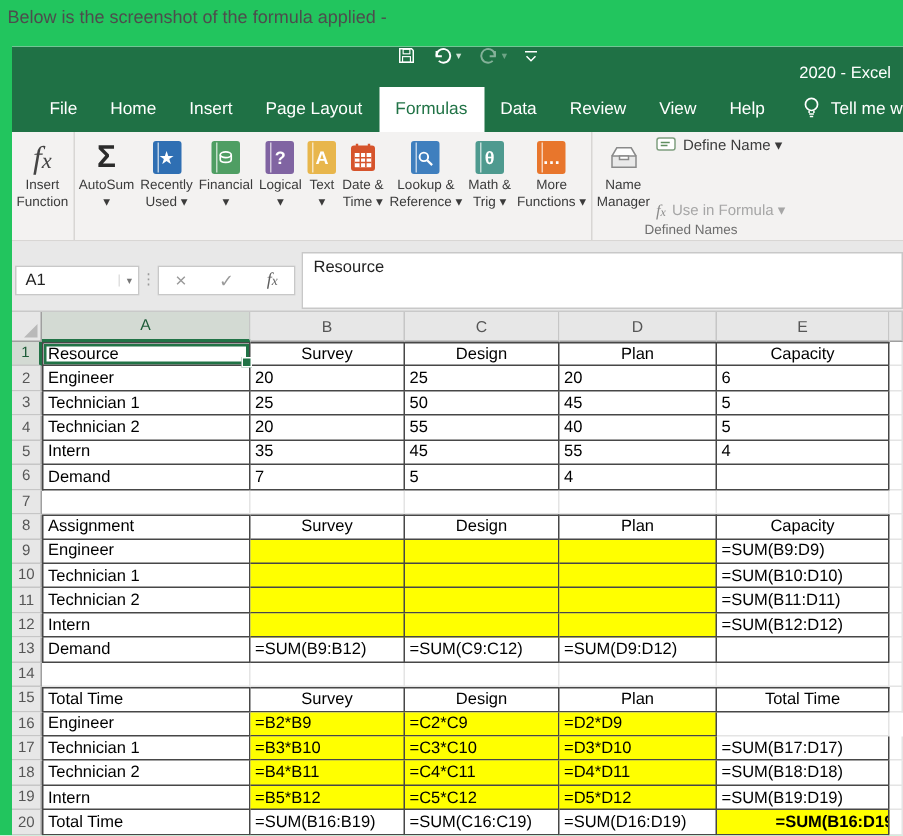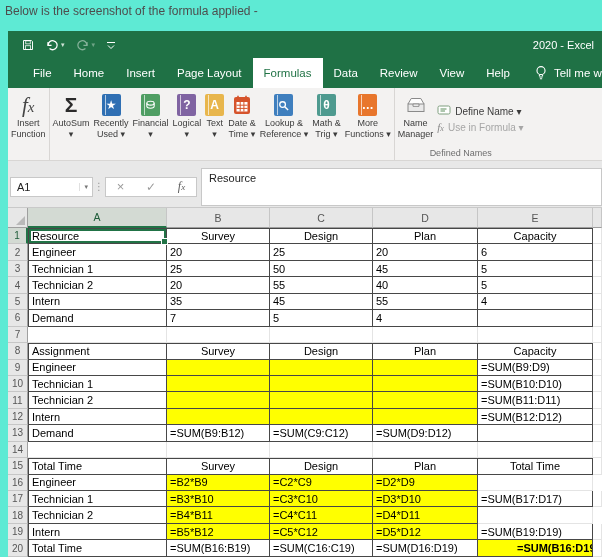--- a/index.html
+++ b/index.html
@@ -1,24 +1,24 @@
 <!DOCTYPE html>
 <html><head>
 <meta charset="utf-8">
 <style>
   * { box-sizing: border-box; margin: 0; padding: 0; }
   html,body { background:#fff; }
-  .page { position:relative; width:602px; height:557px; background:#5eead4; overflow:hidden;
+  .page { position:relative; width:602px; height:557px; background:#22c55e; overflow:hidden;
           font-family:"Liberation Sans","DejaVu Sans",sans-serif; }
   .caption { position:absolute; left:5px; top:4px; font-size:12px; color:#4d4d4d; }
 
   .window { position:absolute; left:8px; top:31px; width:594px; height:526px; overflow:hidden; background:#fff; }
 
   
-  .titlebar { height:27px; background:#1f7145; display:flex; align-items:center; color:#fff; }
+  .titlebar { height:27px; background:#1f7145; display:flex; align-items:center; color:#fff;flex-direction:column; }
   .qat { display:flex; align-items:center; gap:11px; padding-left:14px; }
   .qat .qbtn { display:flex; align-items:center; gap:2px; }
   .qcaret { font-size:7px; color:#cfe3d6; }
   .dim { opacity:.45; }
   .wintitle { margin-left:auto; margin-right:8px; font-size:11px; color:#fff; }
 
   
   .tabs { height:30px; background:#1f7145; display:flex; align-items:stretch; color:#fff;
           font-size:11.5px; padding-left:14px; }
   .tab { padding:0 11px; display:flex; align-items:center; cursor:default; white-space:nowrap; }
@@ -33,21 +33,21 @@
   .rgroup-label { text-align:center; font-size:9px; color:#6e6e6e; padding:0 4px 2px; white-space:nowrap; }
   .rbtn { display:flex; flex-direction:column; align-items:center; justify-content:flex-start;
           padding:2px 2px 0; cursor:default; }
   .rbtn .ric { height:26px; display:flex; align-items:center; justify-content:center; }
   .rbtn .rlb { font-size:9px; line-height:10.5px; color:#3b3b3b; text-align:center; white-space:nowrap; }
   .fx-big { font-family:"Liberation Serif","DejaVu Serif",serif; font-style:italic; font-size:21px; color:#444; }
   .sigma { font-size:21px; color:#2b2b2b; font-weight:bold; }
   .book { width:19px; height:22px; border-radius:2px; display:flex; align-items:center; justify-content:center;
           color:#fff; font-weight:bold; font-size:12px; position:relative; }
   .book::before { content:''; position:absolute; left:3px; top:1px; bottom:1px; width:1px; background:rgba(255,255,255,.65); }
-  .smallcol { display:flex; flex-direction:column; justify-content:center; gap:1px; padding:0 2px; }
+  .smallcol { display:flex; flex-direction:column; justify-content:space-between; gap:1px; padding:0 2px; }
   .smallitem { display:flex; align-items:center; gap:4px; font-size:10px; color:#3b3b3b; height:15px; white-space:nowrap; }
   .smallitem.disabled { color:#a6a6a6; }
   .fx-small { font-family:"Liberation Serif","DejaVu Serif",serif; font-style:italic; font-size:11px; color:#8a8a8a; }
 
   
   .formula-row { height:47px; background:#e8e8e8; display:flex; align-items:center; padding:5px 0 0 2px;
                  border-bottom:1px solid #c9c9c9; position:relative; }
   .namebox { width:83px; height:20px; background:#fff; border:1px solid #c8c8c8; display:flex; align-items:center;
              font-size:11px; color:#222; padding-left:6px; }
   .namebox .nb-caret { margin-left:auto; margin-right:4px; font-size:7px; color:#777; border-left:1px solid #e0e0e0; padding-left:4px; }
@@ -437,20 +437,21 @@
             <div class="cell tb yellow">=D3*D10</div>
             <div class="cell tb">=SUM(B17:D17)</div>
             <div class="cell"></div>
           </div>
           <div class="srow">
             <div class="rnum">18</div>
             <div class="cell tb first">Technician 2</div>
             <div class="cell tb yellow">=B4*B11</div>
             <div class="cell tb yellow">=C4*C11</div>
             <div class="cell tb yellow">=D4*D11</div>
+            <div class="cell tb">=SUM(B18:D18)</div>
             <div class="cell"></div>
           </div>
           <div class="srow">
             <div class="rnum">19</div>
             <div class="cell tb first">Intern</div>
             <div class="cell tb yellow">=B5*B12</div>
             <div class="cell tb yellow">=C5*C12</div>
             <div class="cell tb yellow">=D5*D12</div>
             <div class="cell tb">=SUM(B19:D19)</div>
             <div class="cell"></div>

